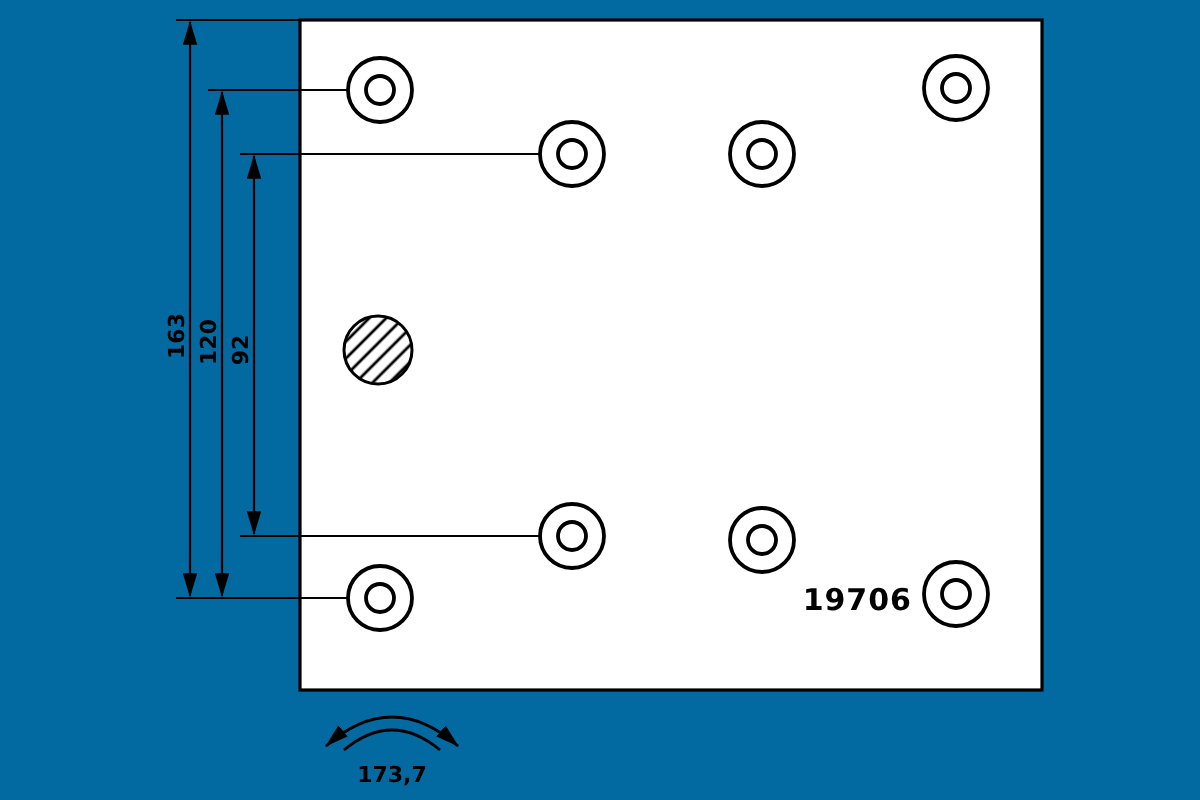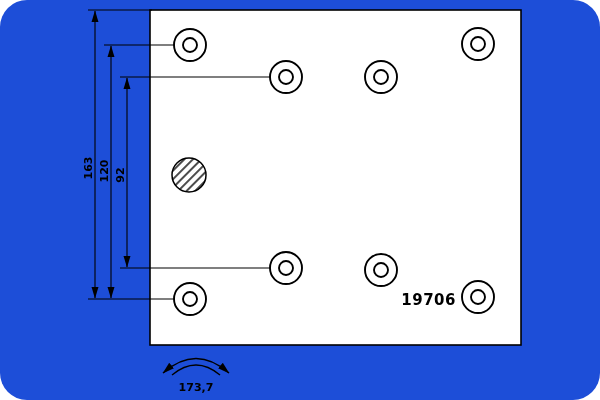--- a/index.html
+++ b/index.html
@@ -4,24 +4,23 @@
 <style>
   html, body {
     margin: 0;
     padding: 0;
     background: #ffffff;
   }
   .stage {
     position: relative;
     width: 600px;
     height: 400px;
-    background: #1d4ed8;
+    background: #0369a1;
     overflow: hidden;
     font-family: "DejaVu Sans", "Liberation Sans", sans-serif;
-    border-radius: 27px;
   }
   svg { display: block; }
   text {
     font-family: "DejaVu Sans", "Liberation Sans", sans-serif;
     fill: #000000;
   }
   .dim-label  { font-size: 11px; font-weight: 700; }
   .part-number{ font-size: 15px; font-weight: 700; letter-spacing: 0.5px; }
   .arc-label  { font-size: 11px; font-weight: 700; }
 </style>

